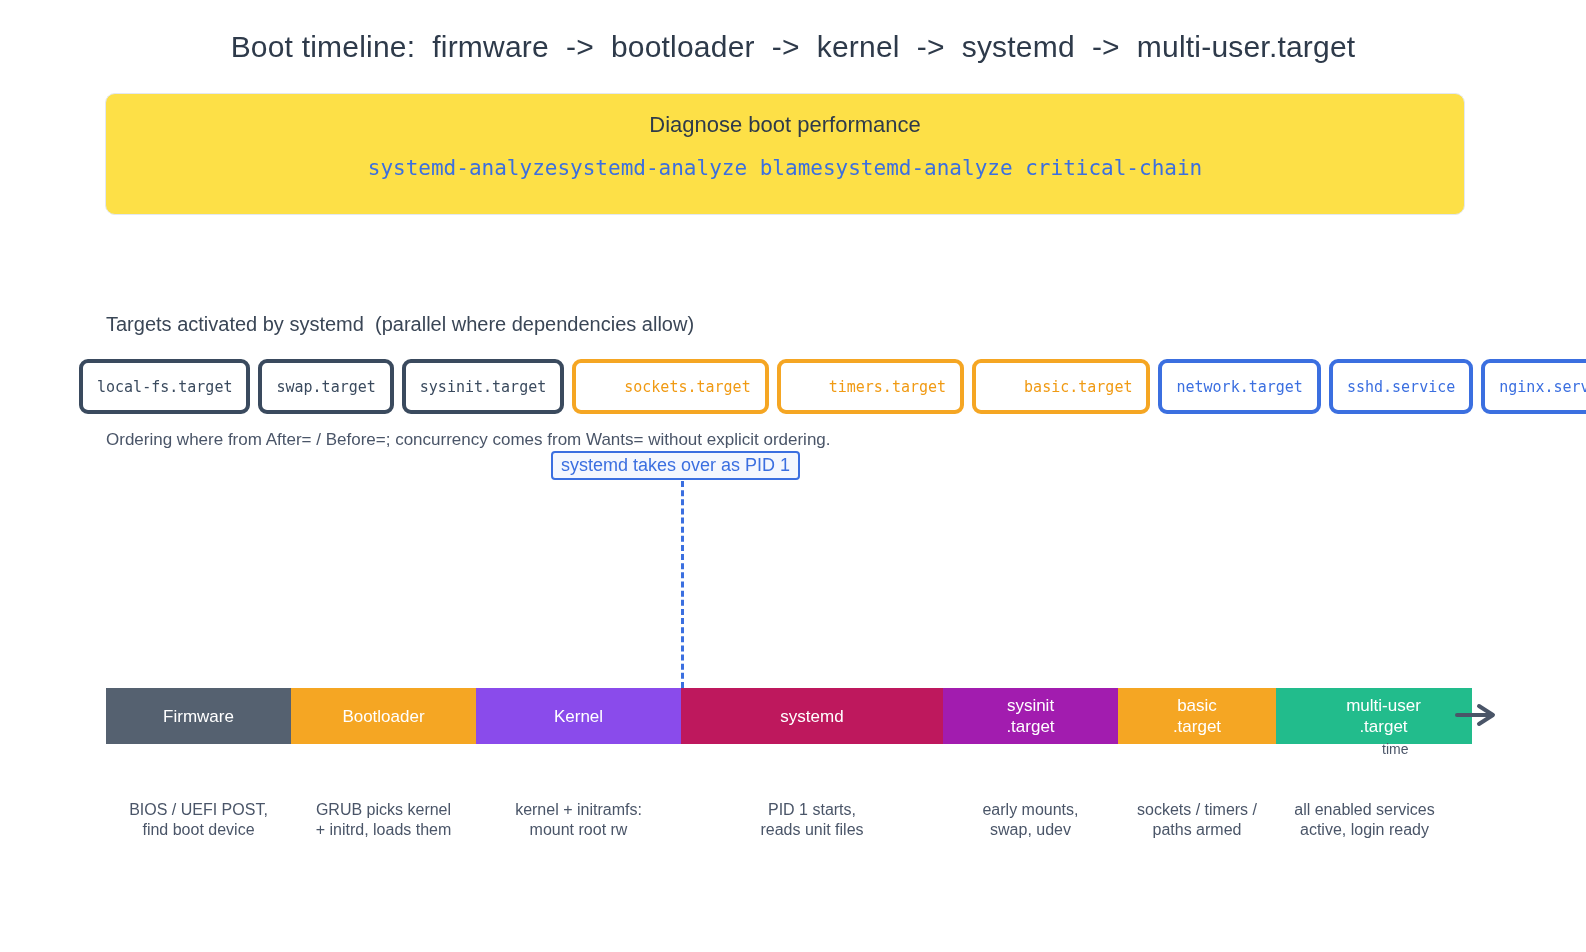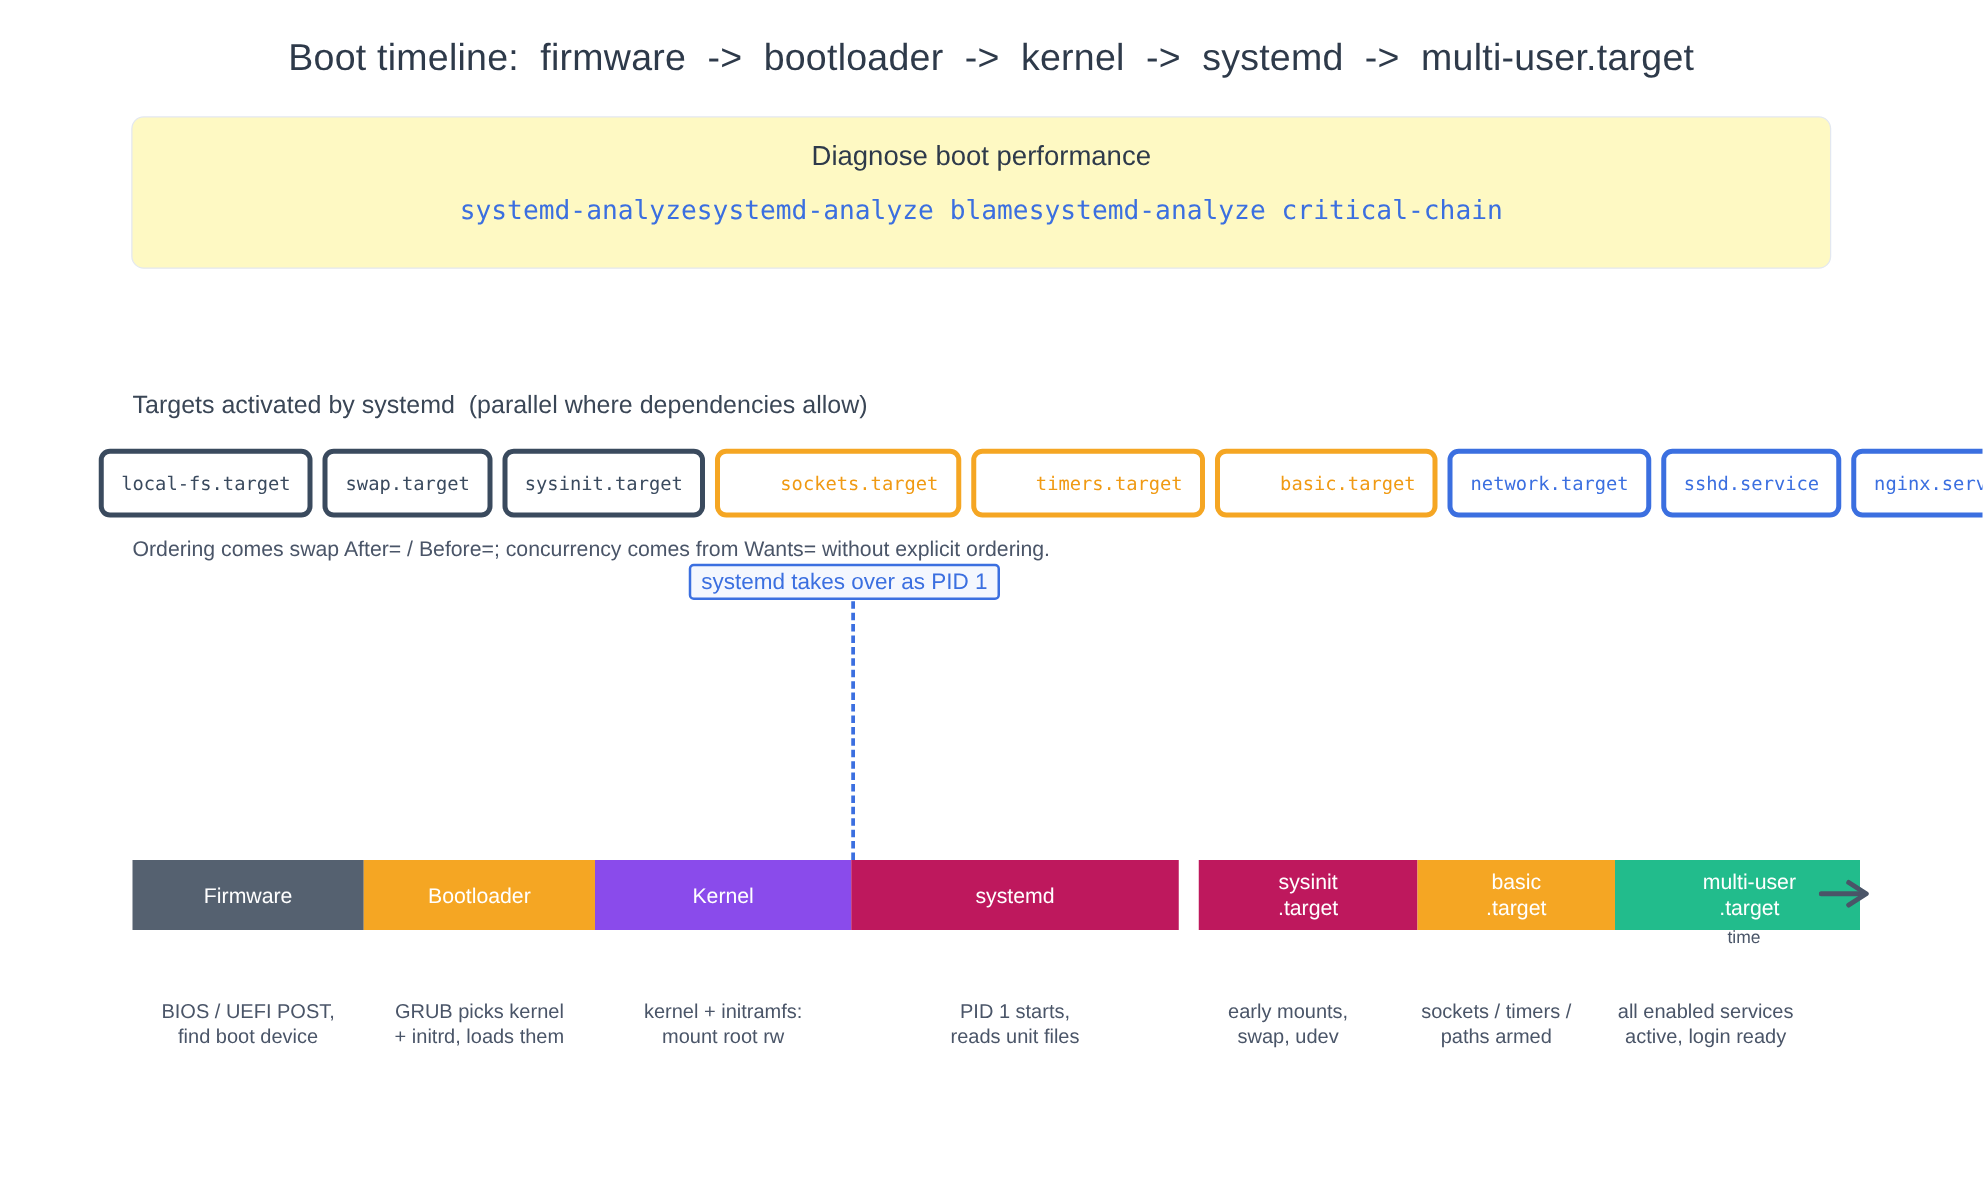--- a/index.html
+++ b/index.html
@@ -29,21 +29,21 @@
     white-space: pre;
   }
 
   
   .panel {
     position: absolute;
     left: 105px;
     top: 93px;
     width: 1360px;
     height: 122px;
-    background: #fef9c3;
+    background: #fde047;
     border: 1px solid #E3E8F0;
     border-radius: 10px;
     box-sizing: border-box;
   }
   .panel-title {
     position: absolute;
     top: 18px;
     left: 0;
     width: 100%;
     text-align: center;
@@ -215,41 +215,41 @@
     <div class="chip slate">swap.target</div>
     <div class="chip slate">sysinit.target</div>
     <div class="chip amber">sockets.target</div>
     <div class="chip amber">timers.target</div>
     <div class="chip amber">basic.target</div>
     <div class="chip blue">network.target</div>
     <div class="chip blue">sshd.service</div>
     <div class="chip blue">nginx.service</div>
     <div class="chip green clipped">multi-user.target</div>
   </div>
-<div class="ordering-note">Ordering comes swap After= / Before=; concurrency comes from Wants= without explicit ordering.</div>
+<div class="ordering-note">Ordering where from After= / Before=; concurrency comes from Wants= without explicit ordering.</div>
 
 <div class="pid-callout">
   <span>systemd takes over as PID 1</span>
 </div>
 <div class="pid-line"></div>
 
 <div class="timeline">
     <div class="seg" style="background: rgb(85, 97, 112); width: 185px; flex: 0 0 185px;">
       <span>Firmware</span>
     </div>
     <div class="seg" style="background: rgb(245, 166, 35); width: 185px; flex: 0 0 185px;">
       <span>Bootloader</span>
     </div>
     <div class="seg" style="background: rgb(138, 75, 235); width: 205px; flex: 0 0 205px;">
       <span>Kernel</span>
     </div>
     <div class="seg" style="background: #be185d; width: 262px; flex: 0 0 262px;">
       <span>systemd</span>
     </div>
-    <div class="seg" style="background: #be185d; width: 175px; flex: 0 0 175px; margin-left: 16px;">
+    <div class="seg" style="background: #a21caf; width: 175px; flex: 0 0 175px;">
       <span>sysinit</span>
       <span class="l2">.target</span>
     </div>
     <div class="seg" style="background: rgb(245, 166, 35); width: 158px; flex: 0 0 158px;">
       <span>basic</span>
       <span class="l2">.target</span>
     </div>
     <div class="seg" style="background: rgb(34, 188, 140); width: 177px; flex: 0 0 177px; padding-left: 19px;">
       <span>multi-user</span>
       <span class="l2">.target</span>

